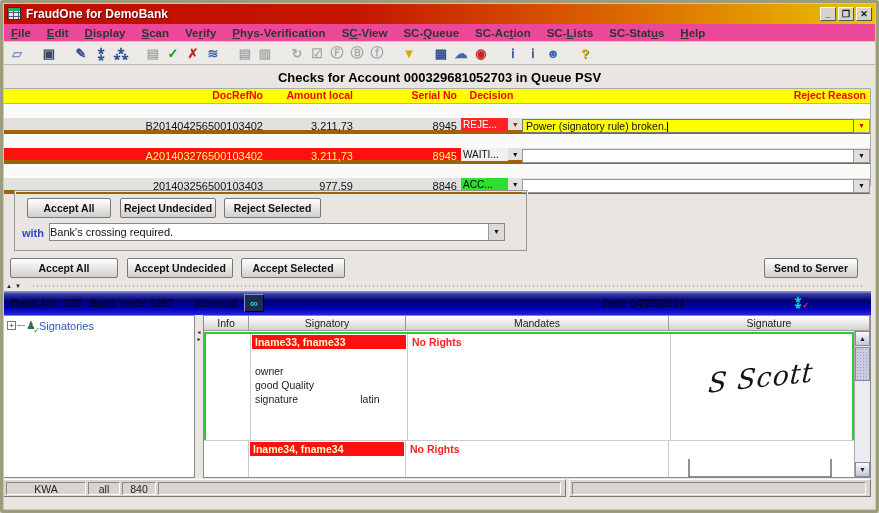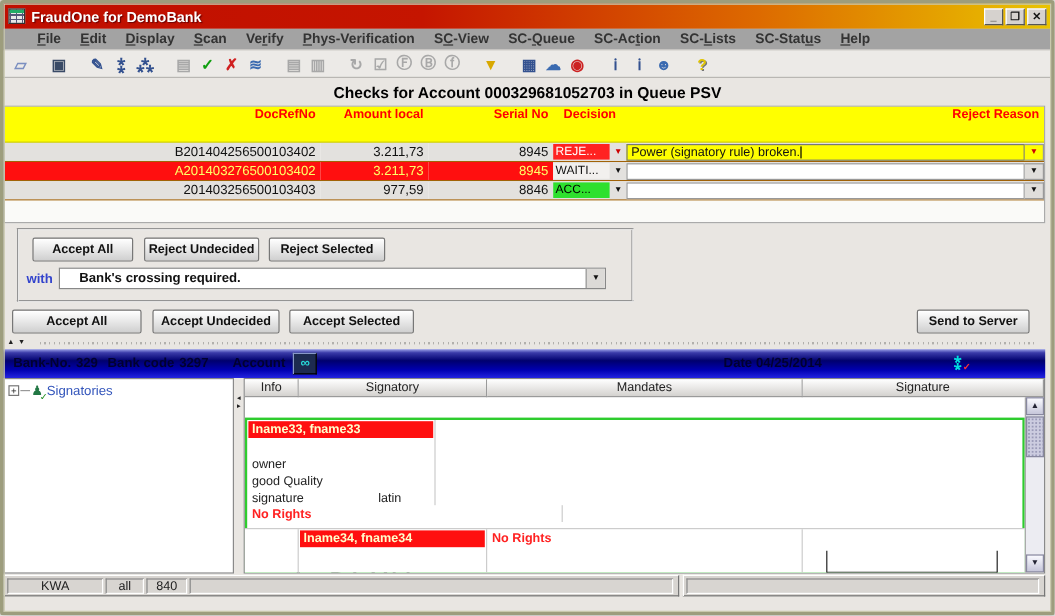--- a/index.html
+++ b/index.html
@@ -16,43 +16,43 @@
   .appicon { width:14px; height:13px; background:#e8e8e8; border:1px solid #333; margin-right:5px;
     background-image:linear-gradient(#2a6 3px,transparent 3px),
       repeating-linear-gradient(90deg,#557 0 1px,transparent 1px 5px),
       repeating-linear-gradient(#557 0 1px,transparent 1px 4px); }
   .wtitle { color:#fff; font-weight:bold; font-size:12px; text-shadow:1px 1px 1px #600; flex:1; }
   .wbtn { width:16px; height:14px; margin-left:2px; background:#d6d2ce; border:1px solid;
     border-color:#fff #555 #555 #fff; font-size:9px; line-height:12px; text-align:center;
     font-weight:bold; color:#111; cursor:default; }
 
   
-  .menubar { position:absolute; left:3px; top:24px; width:873px; height:18px; background:#a3a3a3;
-    display:flex; align-items:center; padding-left:20px; border-bottom:1px solid #cfcdc9; }
+  .menubar { position:absolute; left:3px; top:24px; width:873px; height:18px; background:#ec4899;
+    display:flex; align-items:center; padding-left:0; border-bottom:1px solid #cfcdc9; }
   .mi { font-size:11.5px; font-weight:bold; color:#333; padding:0 8px; white-space:nowrap; }
   .mi u { text-underline-offset:1px; }
 
   
   .toolbar { position:absolute; left:3px; top:42px; width:873px; height:23px; background:#eceae7;
     display:flex; align-items:center; padding-left:3px; border-bottom:1px solid #b9b7b3; }
   .ticon { width:18px; height:18px; margin-left:2px; display:flex; align-items:center;
     justify-content:center; font-size:13px; font-weight:bold; }
   .ticon[data-gap="1"] { margin-left:14px; }
 
   .content-bg { position:absolute; left:3px; top:65px; width:873px; height:445px; background:#e9e6e2; }
 
   .heading { position:absolute; left:3px; top:70px; width:873px; text-align:center;
     font-size:13px; font-weight:bold; color:#000; }
 
   
   .ctable { position:absolute; left:3px; top:88px; width:868px; background:#fafaf8;
     border:1px solid #aaa; height:98px; }
-  .chead { display:flex; height:30px; background:#ffff00; border-bottom:1px solid #c8c800; }
+  .chead { display:flex; height:15px; background:#ffff00; border-bottom:1px solid #c8c800; }
   .chead div { font-size:10.5px; font-weight:bold; color:#ff0000; line-height:13px; }
-  .crow { display:flex; height:16px; border-bottom:1px solid #a16207; }
+  .crow { display:flex; height:16px; border-bottom:4px solid #a16207;margin-top:14px; }
   .c1 { width:263px; text-align:right; padding-right:4px; }
   .c2 { width:90px;  text-align:right; padding-right:4px; }
   .c3 { width:104px; text-align:right; padding-right:4px; }
   .c4 { width:61px; }
   .c5 { flex:1; text-align:right; padding-right:4px; }
   .crow .c1,.crow .c2,.crow .c3 { background:#e3e1de; font-size:11px; line-height:16px; color:#111; }
   .crow[data-selected="true"] .c1, .crow[data-selected="true"] .c2,
   .crow[data-selected="true"] .c3 { background:#ff0f0f; color:#ffff66; }
   .crow .c4 { background:#e3e1de; display:flex; align-items:center; padding:0; }
   .declbl { width:52px; height:13px; font-size:10px; line-height:13px; padding-left:2px;
@@ -68,22 +68,22 @@
   
   .rejpanel { position:absolute; left:14px; top:190px; width:514px; height:62px;
     border:2px groove #e8e8e8; }
   .btn { position:absolute; height:20px; background:linear-gradient(#ffffff,#eaeaea 45%,#cfcfcf);
     border:1px solid #777; border-radius:2px; font-size:10.5px; font-weight:bold; color:#111;
     display:flex; align-items:center; justify-content:center; white-space:nowrap;
     box-shadow:inset 0 1px 0 #fff; }
   .withlbl { position:absolute; left:6px; top:35px; font-size:11px; font-weight:bold; color:#3344cc; }
   .combo { position:absolute; left:33px; top:31px; width:456px; height:18px; background:#fff;
     border:1px solid #888; display:flex; }
-  .combo .val { flex:1; font-size:11px; line-height:16px; padding-left:16px; color:#111;
-    white-space:nowrap; overflow:hidden;font-weight:bold; }
+  .combo .val { flex:1; font-size:11px; line-height:16px; padding-left:0; color:#111;
+    white-space:nowrap; overflow:hidden; }
   .combo .arr { width:16px; background:#dcdad7; border-left:1px solid #999; font-size:7px;
     line-height:16px; text-align:center; color:#111; }
 
   
   .hsplit { position:absolute; left:3px; top:282px; width:868px; height:8px; display:flex; align-items:center; }
   .hsplit .tri { font-size:6px; color:#222; margin-left:3px; line-height:8px; }
   .hsplit .dots { flex:1; height:2px; margin:0 6px 0 12px;
     background:repeating-linear-gradient(90deg,#b2b0ac 0 1px,transparent 1px 4px); }
 
   
@@ -314,21 +314,21 @@
   <div class="vsplit">◂<br>▸</div>
 
   <div class="sigtable">
     <div class="sighead">
       <div class="sh1">Info</div>
       <div class="sh2">Signatory</div>
       <div class="sh3">Mandates</div>
       <div class="sh4">Signature</div>
     </div>
 
-    <div class="sigrow sel" style="top:32px; width:650px; height:130px;flex-direction:column;">
+    <div class="sigrow sel" style="top:16px; width:650px; height:130px;">
       <div class="cellinfo"></div>
       <div class="cellsig">
         <div class="namebar">lname33, fname33</div>
         <div class="dline" style="margin-top:16px;">owner</div>
         <div class="dline">good Quality</div>
         <div class="dpair">
           <span>signature</span>
           <span class="pv">latin</span>
         </div>
       </div>

